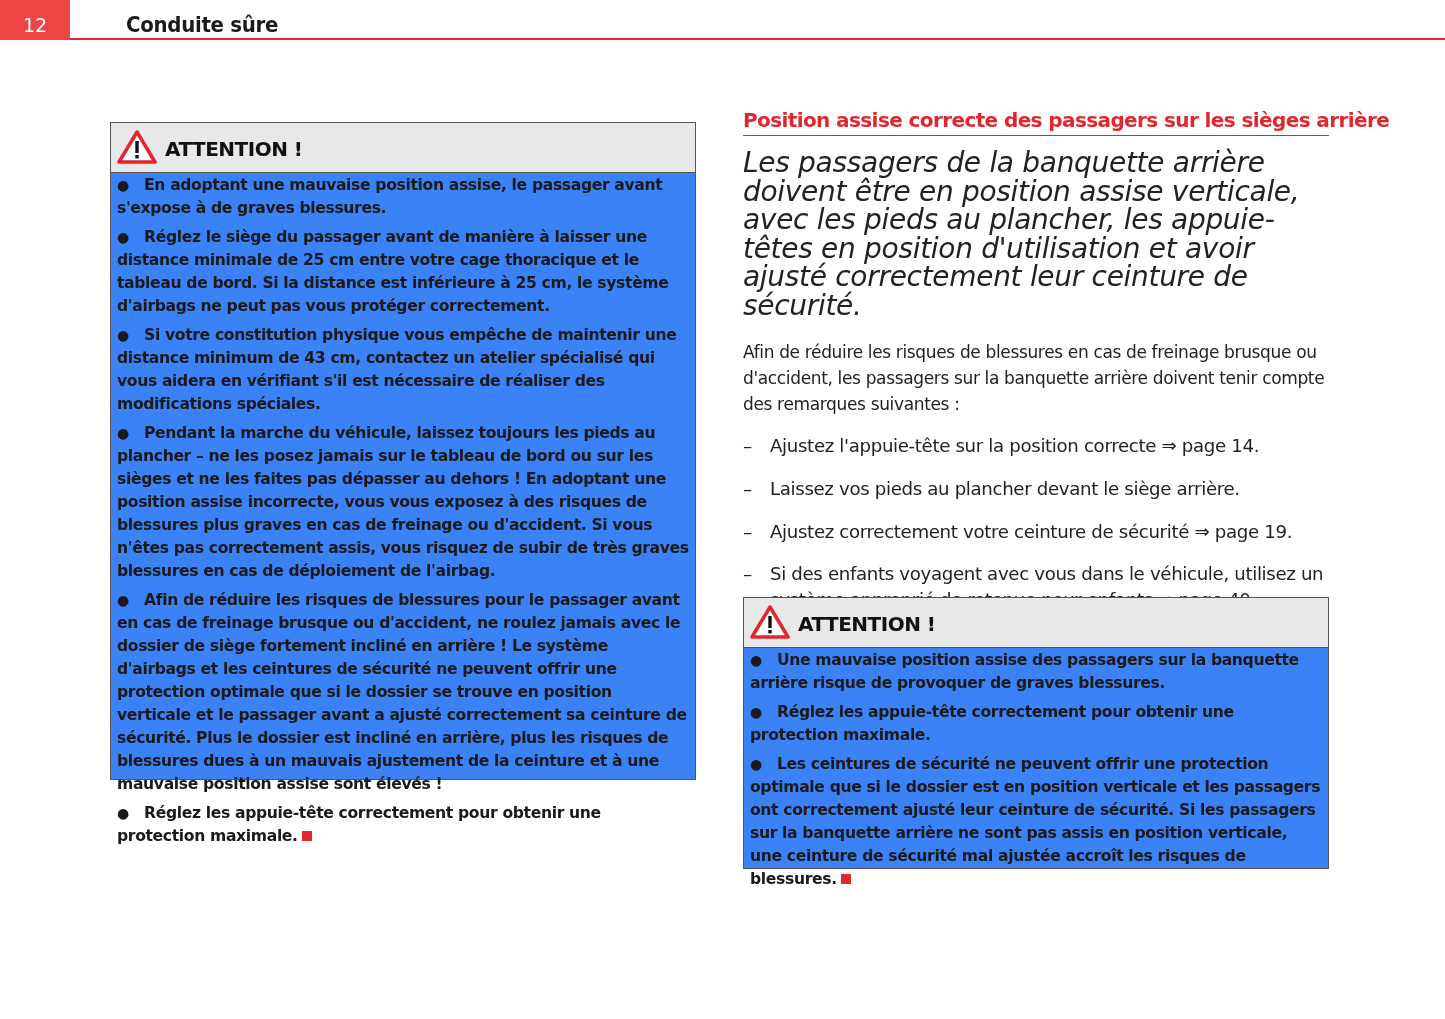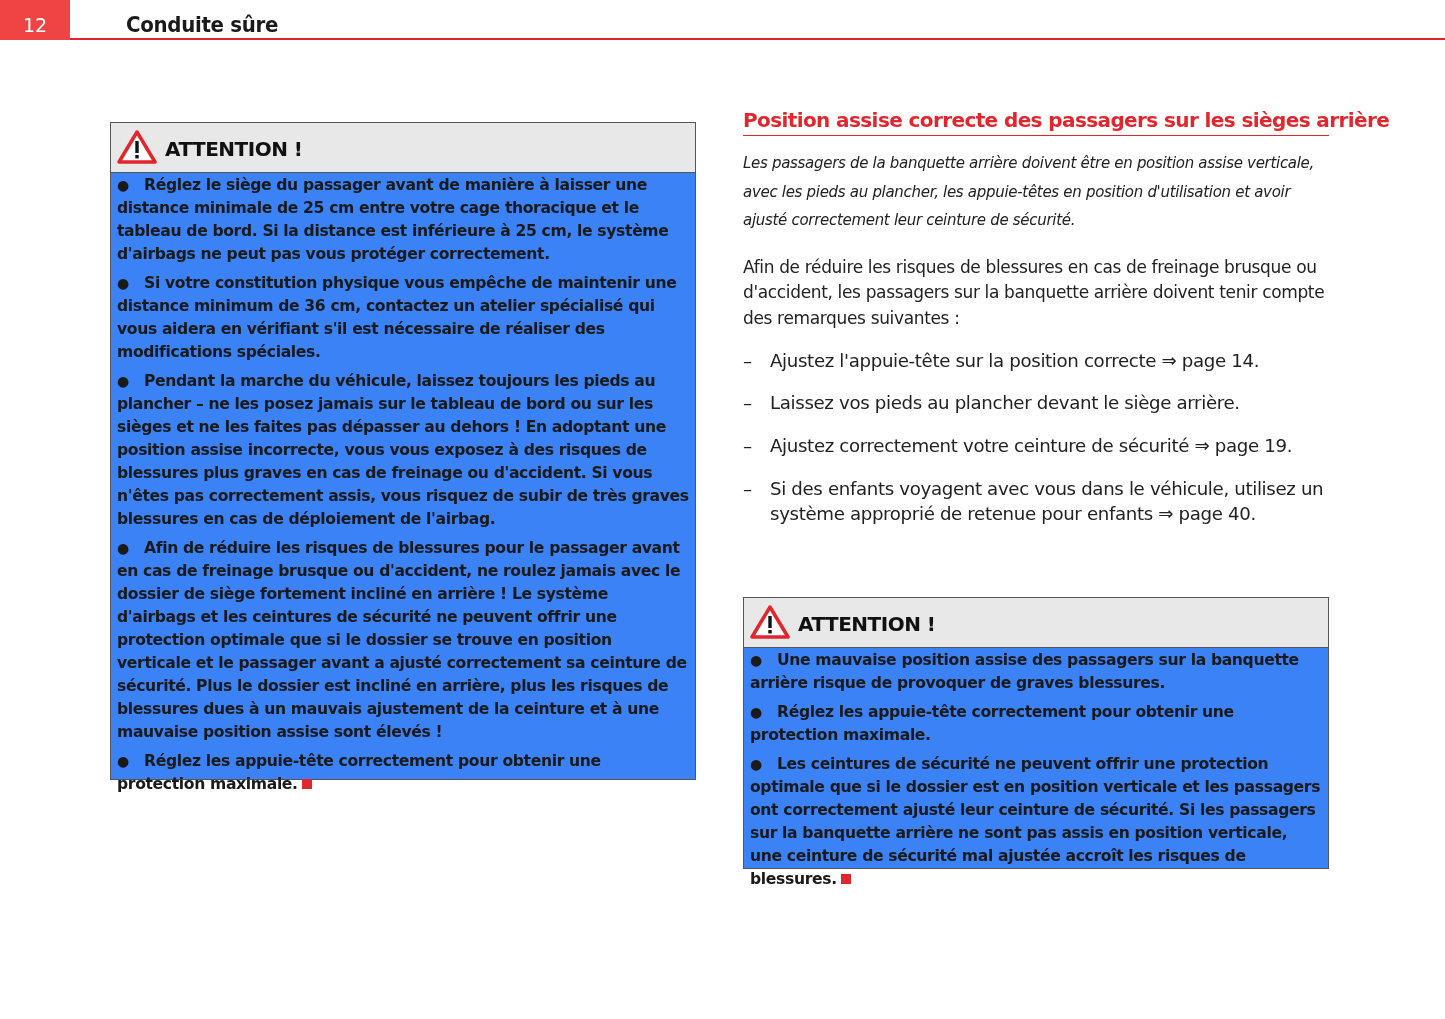--- a/index.html
+++ b/index.html
@@ -38,21 +38,21 @@
     .warn-item:last-child { margin-bottom: 8px; }
     .bullet { display: inline-block; width: 27px; font-size: 14px; }
     .endmark { display: inline-block; width: 10px; height: 10px; background: #e2262e; margin-left: 4px; vertical-align: 0px; }
 
     .right-col { position: absolute; left: 743px; top: 108px; width: 586px; }
     .section-title {
       color: #e2262e; font-weight: bold; font-size: 20px; letter-spacing: -0.6px; padding-bottom: 3px;
       border-bottom: 1px solid #e2262e; white-space: nowrap; font-family: "DejaVu Sans", sans-serif;
     }
     .intro {
-      font-style: italic; font-size: 15px; line-height: 28.5px; margin-top: 13px; color: #222;
+      font-style: italic; font-size: 28px; line-height: 28.5px; margin-top: 13px; color: #222;
       letter-spacing: -0.3px; font-family: "DejaVu Sans", sans-serif;
     }
     .para {
       font-size: 17px; line-height: 25.8px; margin-top: 20px; color: #222; letter-spacing: -0.35px;
       font-family: "DejaVu Sans", sans-serif;
     }
     .dash-list { margin-top: 16px; }
     .dash-item {
       display: flex; font-size: 18.2px; line-height: 25.8px; margin-bottom: 16.8px; color: #222;
       letter-spacing: -0.35px; font-family: "DejaVu Sans", sans-serif;
@@ -71,22 +71,23 @@
 <div class="warn" style="left:110px; top:122px; width:586px; height:658px;">
   <div class="warn-head">
     <svg width="40" height="34" viewBox="0 0 40 34">
       <path d="M20 2 L38 32 L2 32 Z" fill="#fff" stroke="#e2262e" stroke-width="3.5" stroke-linejoin="round"></path>
       <rect x="18.3" y="11" width="3.4" height="12" fill="#111"></rect>
       <rect x="18.3" y="25" width="3.4" height="3.4" fill="#111"></rect>
     </svg>
     <div class="warn-title">ATTENTION !</div>
   </div>
   <div class="warn-body">
+    <div class="warn-item"><span class="bullet">●</span><span>En adoptant une mauvaise position assise, le passager avant s'expose à de graves blessures.</span></div>
     <div class="warn-item"><span class="bullet">●</span><span>Réglez le siège du passager avant de manière à laisser une distance minimale de 25 cm entre votre cage thoracique et le tableau de bord. Si la distance est inférieure à 25 cm, le système d'airbags ne peut pas vous protéger correctement.</span></div>
-    <div class="warn-item"><span class="bullet">●</span><span>Si votre constitution physique vous empêche de maintenir une distance minimum de 36 cm, contactez un atelier spécialisé qui vous aidera en vérifiant s'il est nécessaire de réaliser des modifications spéciales.</span></div>
+    <div class="warn-item"><span class="bullet">●</span><span>Si votre constitution physique vous empêche de maintenir une distance minimum de 43 cm, contactez un atelier spécialisé qui vous aidera en vérifiant s'il est nécessaire de réaliser des modifications spéciales.</span></div>
     <div class="warn-item"><span class="bullet">●</span><span>Pendant la marche du véhicule, laissez toujours les pieds au plancher – ne les posez jamais sur le tableau de bord ou sur les sièges et ne les faites pas dépasser au dehors ! En adoptant une position assise incorrecte, vous vous exposez à des risques de blessures plus graves en cas de freinage ou d'accident. Si vous n'êtes pas correctement assis, vous risquez de subir de très graves blessures en cas de déploiement de l'airbag.</span></div>
     <div class="warn-item"><span class="bullet">●</span><span>Afin de réduire les risques de blessures pour le passager avant en cas de freinage brusque ou d'accident, ne roulez jamais avec le dossier de siège fortement incliné en arrière ! Le système d'airbags et les ceintures de sécurité ne peuvent offrir une protection optimale que si le dossier se trouve en position verticale et le passager avant a ajusté correctement sa ceinture de sécurité. Plus le dossier est incliné en arrière, plus les risques de blessures dues à un mauvais ajustement de la ceinture et à une mauvaise position assise sont élevés !</span></div>
     <div class="warn-item"><span class="bullet">●</span><span>Réglez les appuie-tête correctement pour obtenir une protection maximale.</span><span class="endmark"></span></div>
   </div>
 </div>
 
 <div class="right-col">
   <div class="section-title">Position assise correcte des passagers sur les sièges arrière</div>
   <div class="intro">Les passagers de la banquette arrière doivent être en position assise verticale, avec les pieds au plancher, les appuie-têtes en position d'utilisation et avoir ajusté correctement leur ceinture de sécurité.</div>
   <div class="para">Afin de réduire les risques de blessures en cas de freinage brusque ou d'accident, les passagers sur la banquette arrière doivent tenir compte des remarques suivantes :</div>

